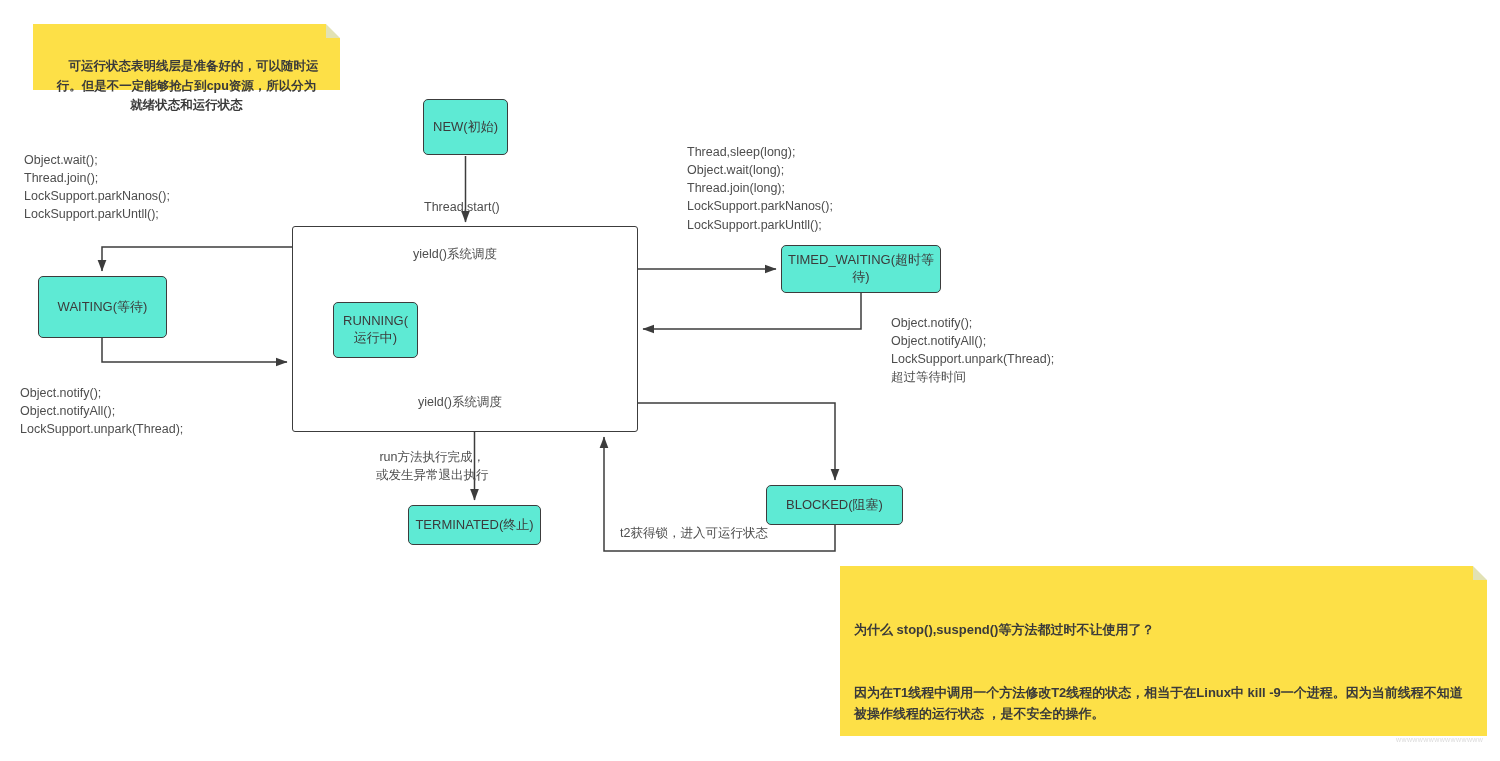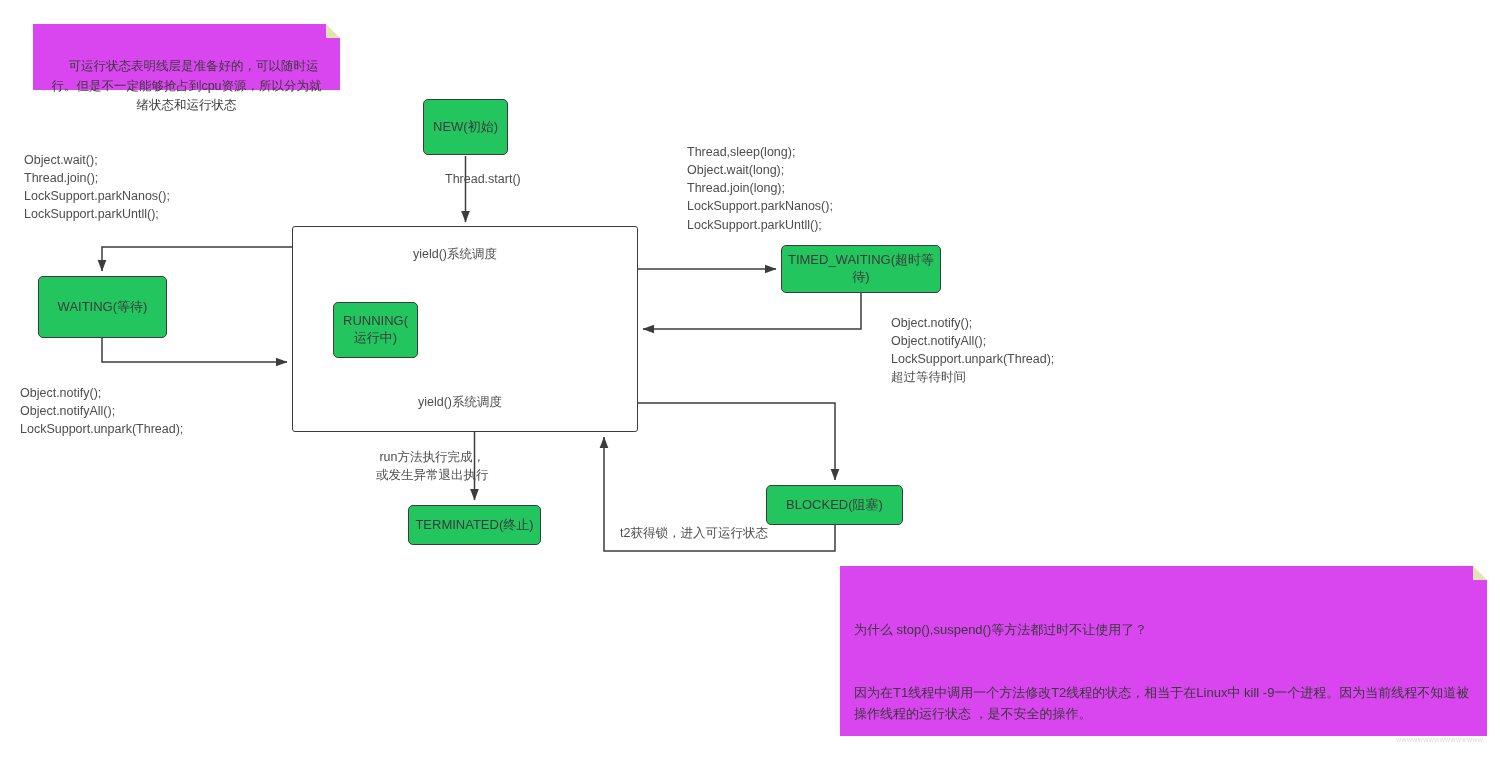--- a/index.html
+++ b/index.html
@@ -25,25 +25,26 @@
     position: absolute;
     left: 0; top: 0;
     width: 1500px;
     height: 761px;
     pointer-events: none;
   }
 
   
   .note {
     position: absolute;
-    background: #d946ef;
+    background: #fde047;
     box-sizing: border-box;
     color: #3a3a3a;
     line-height: 1.5;
     white-space: pre-wrap;
+    font-weight: bold;
   }
   .note.note-top {
     left: 33px;
     top: 24px;
     width: 307px;
     height: 66px;
     padding: 14px 18px 0 18px;
     font-size: 12.5px;
     text-align: center;
     line-height: 1.55;
@@ -66,21 +67,21 @@
     height: 0;
     border-left: 14px solid #e2e2b4;
     border-top: 14px solid #ffffff;
   }
   .note-bottom p { margin: 0; }
 
   
   .sbox {
     position: absolute;
     box-sizing: border-box;
-    background: #22c55e;
+    background: #5eead4;
     border: 1.6px solid #3c3c3c;
     border-radius: 5px;
     display: flex;
     align-items: center;
     justify-content: center;
     text-align: center;
     font-size: 13px;
     color: #3b3b3b;
     line-height: 1.28;
     z-index: 3;
@@ -111,21 +112,21 @@
     font-size: 12.5px;
     color: #4d4d4d;
     line-height: 1.45;
     white-space: pre;
     z-index: 5;
     background: transparent;
   }
   .lbl.center { text-align: center; }
   .lbl.left   { text-align: left; }
 
-  #lbl-thread-start { left: 424px; top: 170px; margin-left: 21px; }
+  #lbl-thread-start { left: 424px; top: 198px; }
   #lbl-yield-top    { left: 413px; top: 245px; }
   #lbl-yield-bottom { left: 418px; top: 393px; }
   #lbl-wait-methods { left: 24px;  top: 151px; }
   #lbl-notify-left  { left: 20px;  top: 384px; }
   #lbl-timed-methods{ left: 687px; top: 143px; }
   #lbl-notify-right { left: 891px; top: 314px; }
   #lbl-sync         { left: 700px; top: 404px; }
   #lbl-run-done     { left: 376px; top: 448px; }
   #lbl-t2-lock      { left: 620px; top: 524px; }
 

